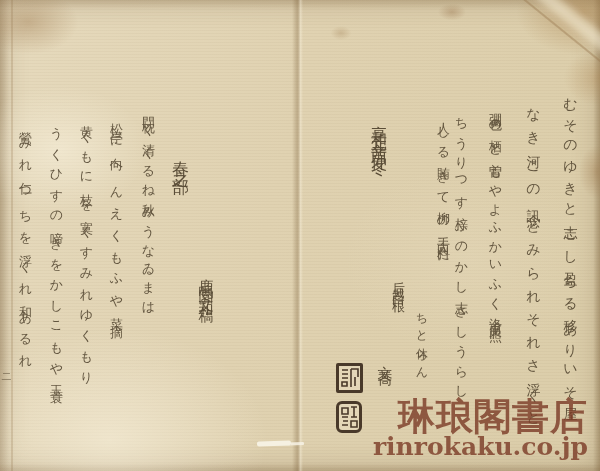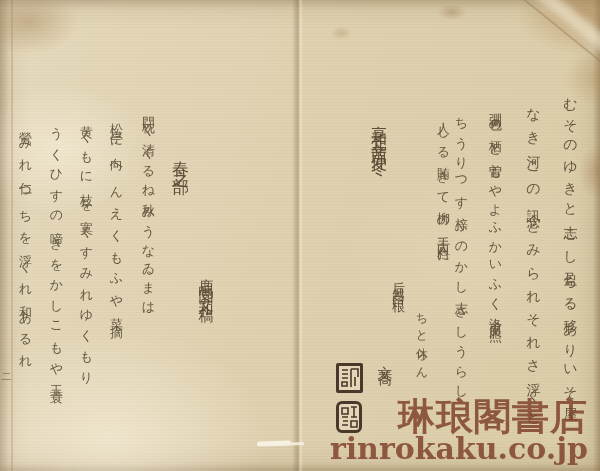--- a/index.html
+++ b/index.html
@@ -38,21 +38,21 @@
   .cursive{opacity:.82;}
   .seal{position:absolute;border:3px solid #49392a;background:rgba(233,221,193,.55);
     box-sizing:border-box;}
   .seal svg{display:block;width:100%;height:100%;}
   .repair{position:absolute;left:257px;top:441px;width:34px;height:5px;
     background:rgba(247,242,229,.95);transform:rotate(-2deg);border-radius:2px;
     box-shadow:14px 1px 0 -1px rgba(247,242,229,.85);}
   .watermark{position:absolute;right:12px;top:397px;text-align:right;
     color:rgba(122,58,38,.80);pointer-events:none;}
   .wm-jp{font-size:37px;font-weight:bold;letter-spacing:1px;line-height:1.05;}
-  .wm-url{font-size:30px;font-weight:bold;letter-spacing:0;line-height:1;margin-top:-2px;}
+  .wm-url{font-size:25px;font-weight:bold;letter-spacing:0;line-height:1;margin-top:-2px;}
 </style>
 </head>
 <body>
 
 <div class="scan">
   <div class="texture"></div>
   <div class="stains"></div>
   <div class="crease-light"></div>
   <div class="crease-line"></div>
   <div class="crease-left"></div>

